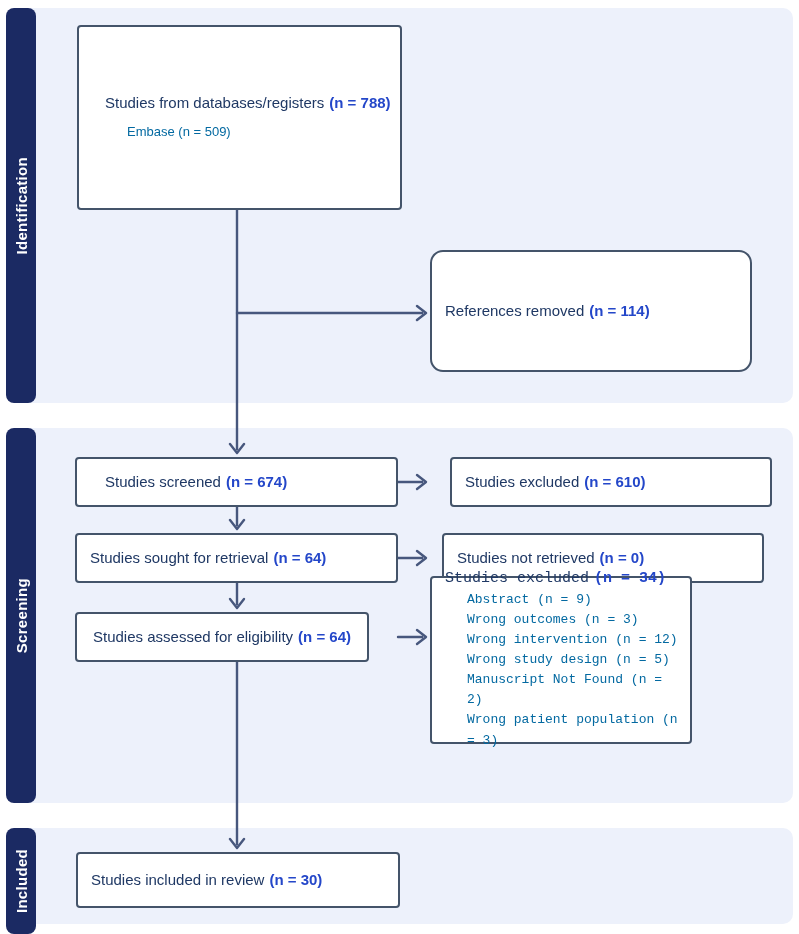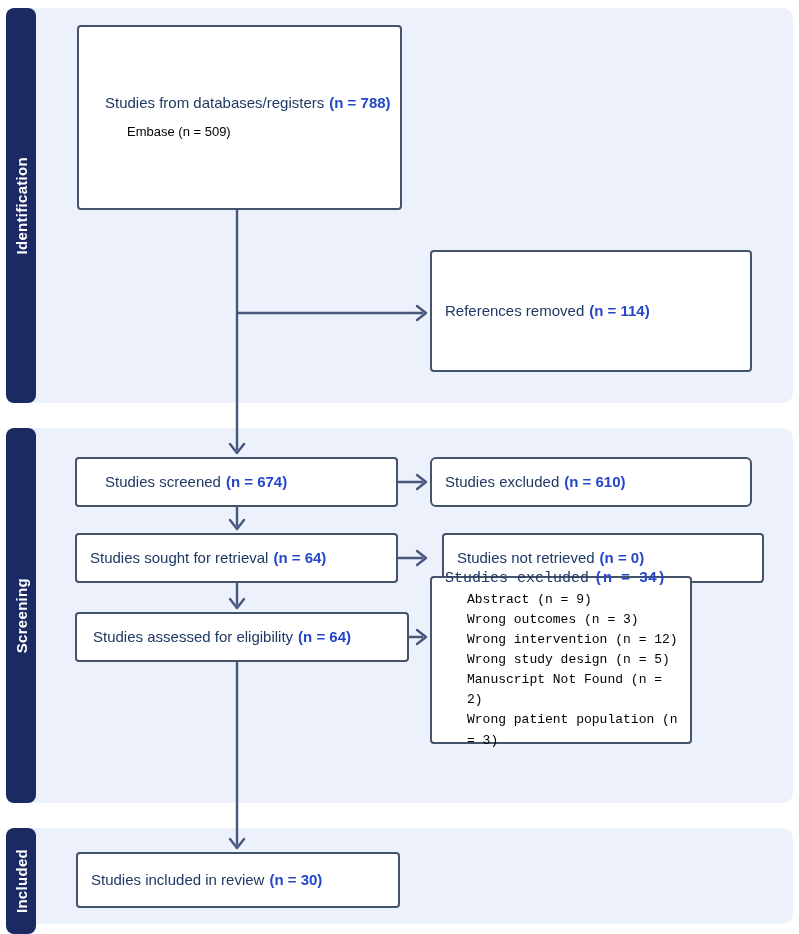--- a/index.html
+++ b/index.html
@@ -55,21 +55,21 @@
   .title { white-space: nowrap; }
   .count {
     color: #2447c9;
     font-weight: bold;
     margin-left: 5px;
   }
   .details {
     margin-left: 22px;
     font-size: 13px;
     line-height: 1.55;
-    color: #000000;
+    color: #0369a1;
   }
   .flow-svg {
     position: absolute;
     left: 0; top: 0;
     width: 799px; height: 934px;
     pointer-events: none;
   }
   .flow-svg path {
     stroke: #47577d;
     stroke-width: 2.4;
@@ -117,41 +117,41 @@
     <path d="M237 662 L237 844 M230 839 L237 848 L244 839"></path>
   </svg>
 
   <div class="node pad-wide" style="left:77px; top:25px; width:325px; height:185px;">
     <div class="title"><span>Studies from databases/registers</span><span class="count">(n = 788)</span></div>
     <div class="details">
       <div>Embase (n = 509)</div>
     </div>
   </div>
 
-  <div class="node" style="left:430px; top:250px; width:322px; height:122px;">
+  <div class="node" style="left:430px; top:250px; width:322px; height:122px;border-radius:13px;">
     <div class="title"><span>References removed</span><span class="count">(n = 114)</span></div>
   </div>
 
   <div class="node" style="left:75px; top:457px; width:323px; height:50px;padding-left:28px;">
     <div class="title"><span>Studies screened</span><span class="count">(n = 674)</span></div>
   </div>
 
-  <div class="node" style="left:430px; top:457px; width:322px; height:50px;border-radius:6px;">
+  <div class="node" style="left:450px; top:457px; width:322px; height:50px;">
     <div class="title"><span>Studies excluded</span><span class="count">(n = 610)</span></div>
   </div>
 
   <div class="node" style="left:75px; top:533px; width:323px; height:50px;">
     <div class="title"><span>Studies sought for retrieval</span><span class="count">(n = 64)</span></div>
   </div>
 
   <div class="node" style="left:442px; top:533px; width:322px; height:50px;">
     <div class="title"><span>Studies not retrieved</span><span class="count">(n = 0)</span></div>
   </div>
 
-  <div class="node" style="left:75px; top:612px; width:334px; height:50px;padding-left:16px;">
+  <div class="node" style="left:75px; top:612px; width:294px; height:50px;padding-left:16px;">
     <div class="title"><span>Studies assessed for eligibility</span><span class="count">(n = 64)</span></div>
   </div>
 
   <div class="node" style="left:430px; top:576px; width:262px; height:168px;font-family:Liberation Mono, monospace;">
     <div class="title"><span>Studies excluded</span><span class="count">(n = 34)</span></div>
     <div class="details">
       <div>Abstract (n = 9)</div>
       <div>Wrong outcomes (n = 3)</div>
       <div>Wrong intervention (n = 12)</div>
       <div>Wrong study design (n = 5)</div>

